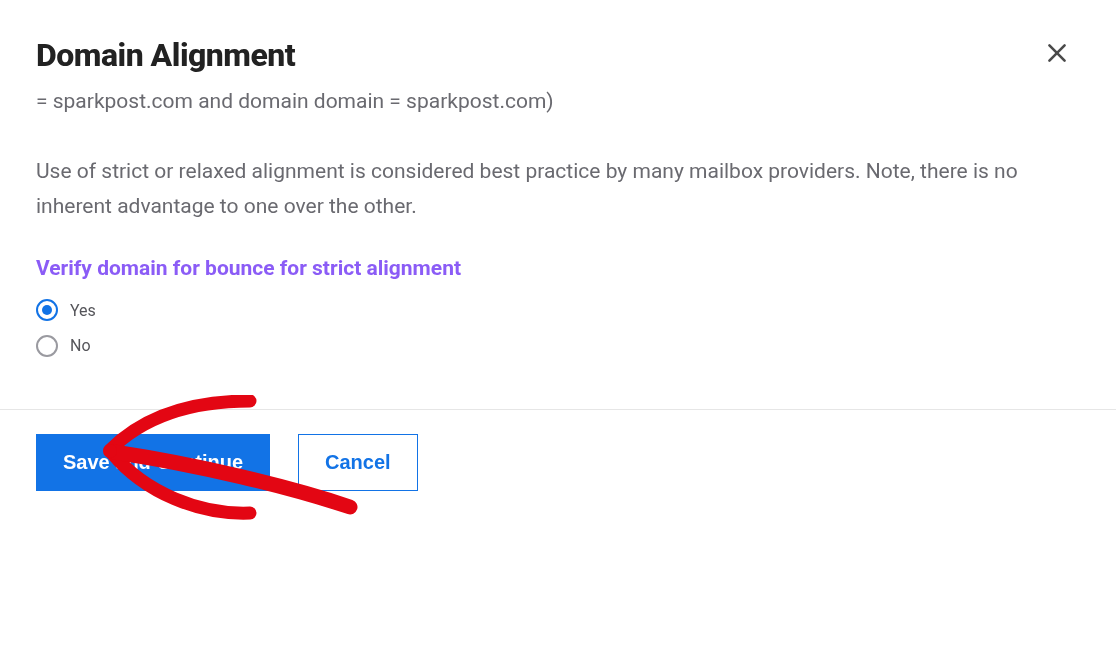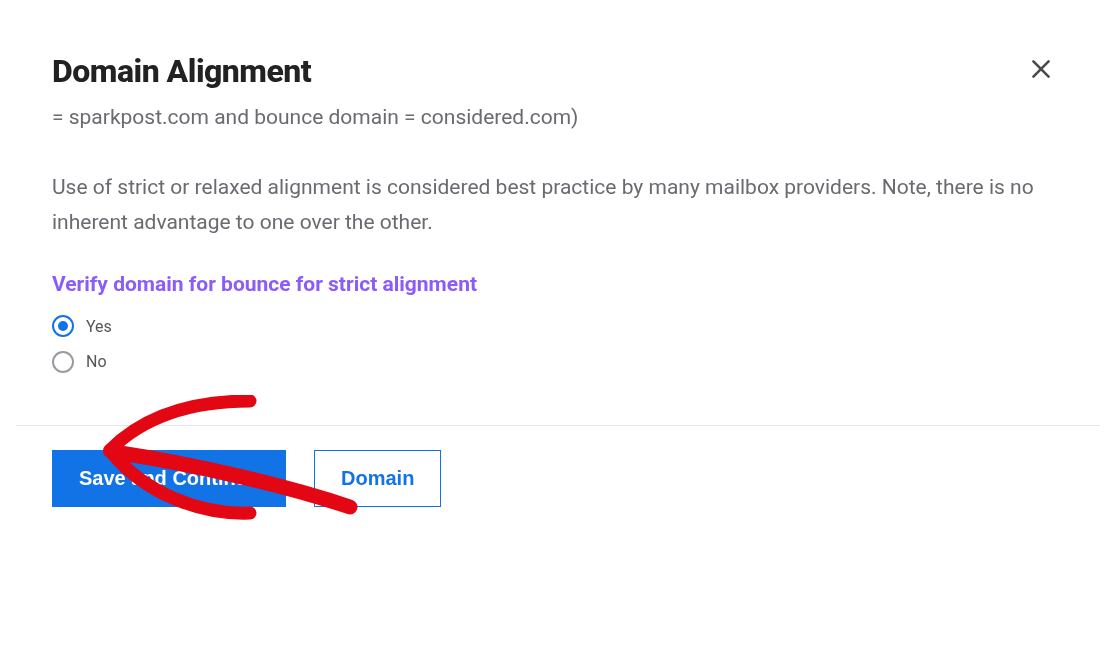--- a/index.html
+++ b/index.html
@@ -9,21 +9,21 @@
       height: 663px;
       background: #fff;
       color: #55555a;
       position: relative;
       overflow: hidden;
     }
     .dialog {
       position: relative;
       width: 100%;
       height: 100%;
-      padding: 16px;
+      padding: 0;
     }
     .header {
       display: flex;
       align-items: flex-start;
       justify-content: space-between;
       padding: 36px 40px 10px 36px;
     }
     .title {
       font-size: 32px;
       font-weight: 800;
@@ -130,42 +130,42 @@
       <span>
         <svg width="26" height="26" viewBox="0 0 24 24" fill="none" stroke="currentColor" stroke-width="2.4" stroke-linecap="round">
           <line x1="5" y1="5" x2="19" y2="19"></line>
           <line x1="19" y1="5" x2="5" y2="19"></line>
         </svg>
       </span>
     </button>
   </div>
 
   <div class="body">
-    <p class="para">= sparkpost.com and bounce domain = considered.com)</p>
+    <p class="para">= sparkpost.com and domain domain = sparkpost.com)</p>
 
 
     <p class="para last">Use of strict or relaxed alignment is considered best practice by many mailbox providers. Note, there is no inherent advantage to one over the other.</p>
 
     <div class="question">Verify domain for bounce for strict alignment</div>
 
     <div class="radio-group">
       <label class="radio-item">
         <span class="radio-circle selected"></span>
         <span>Yes</span>
       </label>
       <label class="radio-item">
         <span class="radio-circle unselected"></span>
         <span>No</span>
       </label>
     </div>
   </div>
 
   <div class="footer">
     <button class="btn-primary">Save and Continue</button>
-    <button class="btn-secondary">Domain</button>
+    <button class="btn-secondary">Cancel</button>
   </div>
 
   <svg class="annotation" style="left:90px; top:395px;" width="270" height="140" viewBox="0 0 270 140">
     <g fill="none" stroke="#e30613" stroke-linecap="round" stroke-linejoin="round">
 
       <path d="M20 55 C 60 15, 115 6, 160 6" stroke-width="13"></path>
 
       <path d="M22 58 C 55 98, 110 120, 160 118" stroke-width="13"></path>
 
       <path d="M24 57 C 110 70, 200 92, 260 112" stroke-width="15"></path>

